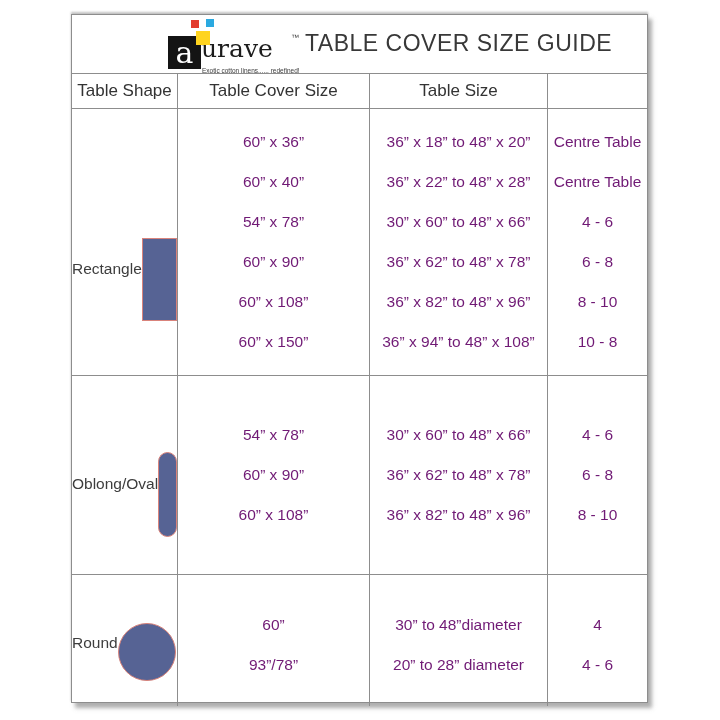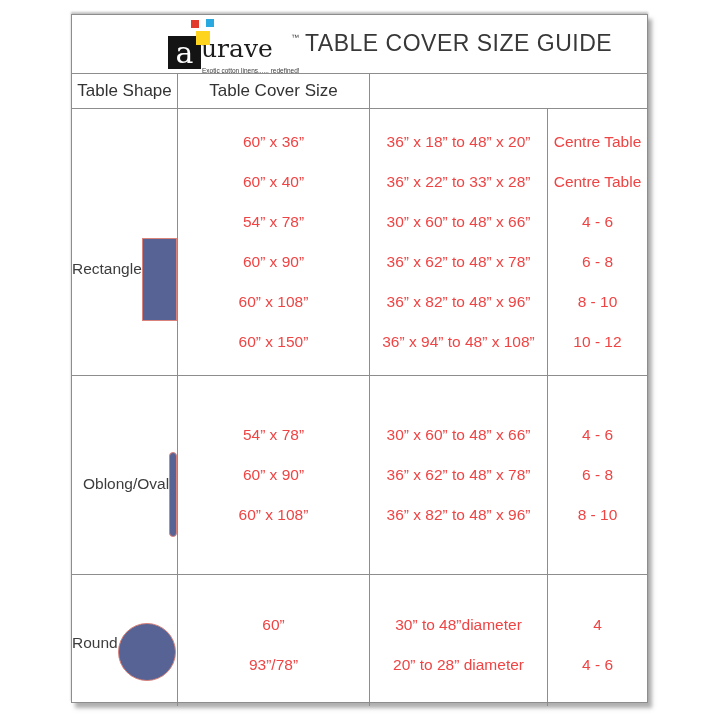--- a/index.html
+++ b/index.html
@@ -28,27 +28,27 @@
   .row-grid > *{box-sizing:border-box;}
   .vline{border-right:1px solid #8d8d8d;}
   .cols-header{height:34px;border-bottom:1px solid #8d8d8d;}
   .cols-header .hcell{display:flex;align-items:center;justify-content:center;
                       font-size:17px;color:#333;}
   .section{border-bottom:1px solid #8d8d8d;}
   .section.last{border-bottom:none;}
   .s1{height:266px;} .s2{height:198px;} .s3{height:131px;}
   .col{display:flex;flex-direction:column;justify-content:center;align-items:center;}
   .cell{height:40px;display:flex;align-items:center;justify-content:center;
-        font-size:15.5px;color:#ef4444;white-space:nowrap;}
+        font-size:15.5px;color:#701a75;white-space:nowrap;}
   .s3 .col{padding-top:8px;}
   
   .shape-cell{display:flex;flex-direction:row;align-items:center;}
   .shape-label{font-size:15.5px;color:#3d3d3d;}
   .s1 .shape-cell{padding-top:74px;} .s1 .shape-label{margin-bottom:20px;}
-  .s2 .shape-cell{padding-top:38px;margin-left:11px;} .s2 .shape-label{margin-bottom:20px;}
+  .s2 .shape-cell{padding-top:38px;} .s2 .shape-label{margin-bottom:20px;}
   .s3 .shape-cell{padding-top:23px;} .s3 .shape-label{margin-bottom:19px;}
   .swatch{background:#566394;border:1px solid #d9837b;}
   .swatch.rect{width:40px;height:81px;}
   .swatch.capsule{width:37px;height:83px;border-radius:19px;}
   .swatch.circle{width:56px;height:56px;border-radius:50%;}
 </style>
 </head>
 <body>
 
 <div class="page">
@@ -65,50 +65,51 @@
         <span class="brand-text">urave</span>
         <span class="tm">™</span>
         <div class="tagline">Exotic cotton linens...... redefined!</div>
       </div>
       <div class="title">TABLE COVER SIZE GUIDE</div>
     </div>
 
     <div class="cols-header row-grid">
       <div class="hcell vline">Table Shape</div>
       <div class="hcell vline">Table Cover Size</div>
+      <div class="hcell vline">Table Size</div>
     </div>
 
     <section class="section s1 row-grid">
       <div class="shape-cell vline">
         <div class="shape-label">Rectangle</div>
         <div class="swatch rect"></div>
       </div>
       <div class="col vline">
         <div class="cell">60” x 36”</div>
         <div class="cell">60” x 40”</div>
         <div class="cell">54” x 78”</div>
         <div class="cell">60” x 90”</div>
         <div class="cell">60” x 108”</div>
         <div class="cell">60” x 150”</div>
       </div>
       <div class="col vline">
         <div class="cell">36” x 18” to 48” x 20”</div>
-        <div class="cell">36” x 22” to 33” x 28”</div>
+        <div class="cell">36” x 22” to 48” x 28”</div>
         <div class="cell">30” x 60” to 48” x 66”</div>
         <div class="cell">36” x 62” to 48” x 78”</div>
         <div class="cell">36” x 82” to 48” x 96”</div>
         <div class="cell">36” x 94” to 48” x 108”</div>
       </div>
       <div class="col">
         <div class="cell">Centre Table</div>
         <div class="cell">Centre Table</div>
         <div class="cell">4 - 6</div>
         <div class="cell">6 - 8</div>
         <div class="cell">8 - 10</div>
-        <div class="cell">10 - 12</div>
+        <div class="cell">10 - 8</div>
       </div>
     </section>
 
     <section class="section s2 row-grid">
       <div class="shape-cell vline">
         <div class="shape-label">Oblong/Oval</div>
         <div class="swatch capsule"></div>
       </div>
       <div class="col vline">
         <div class="cell">54” x 78”</div>

